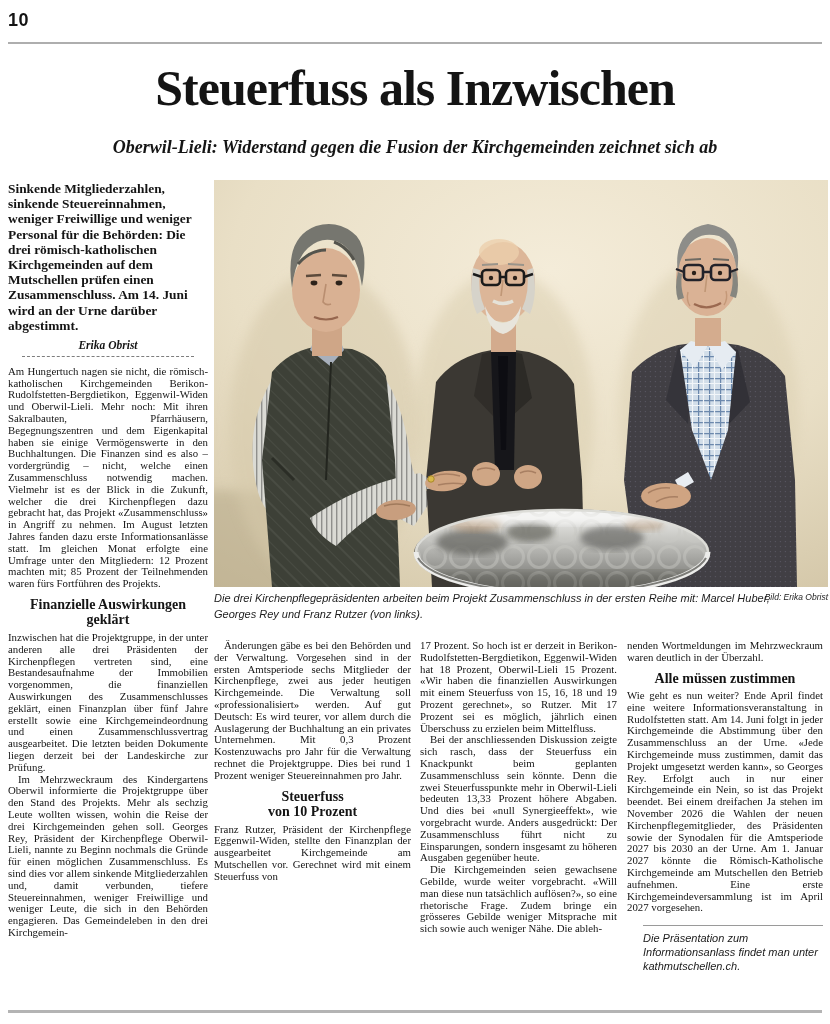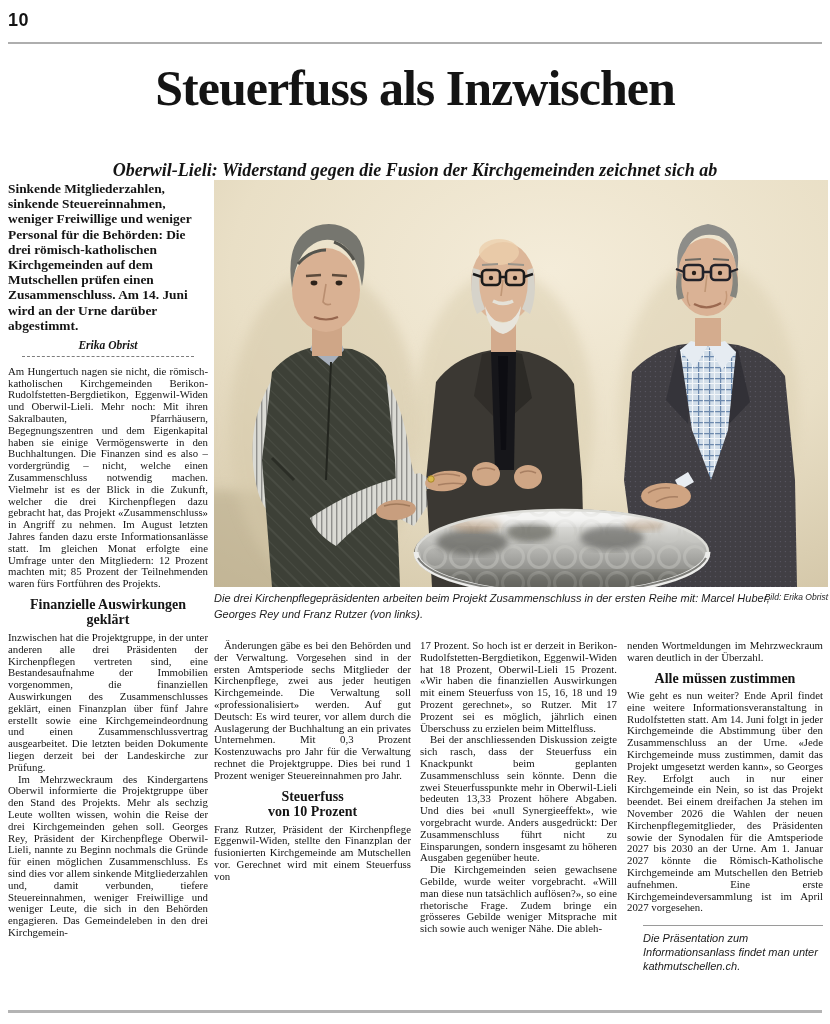--- a/index.html
+++ b/index.html
@@ -11,21 +11,21 @@
            font-weight:bold;font-size:18px;letter-spacing:0.5px;}
   .section-title{position:absolute;left:200px;top:12px;width:630px;text-align:center;
            font-family:"Liberation Sans",sans-serif;font-weight:bold;font-size:16px;letter-spacing:6px;}
   .rule-top{position:absolute;left:8px;right:8px;top:42px;height:2px;background:#aeaeae;}
   .rule-bottom{position:absolute;left:8px;right:8px;top:1010px;height:3px;background:#b4b4b4;}
 
   
   .headline{position:absolute;left:0;right:0;top:60px;text-align:center;
             font-size:50px;font-weight:bold;letter-spacing:-1px;line-height:56px;}
   .subheadline{position:absolute;left:0;right:0;top:137px;text-align:center;
-            font-size:18px;font-weight:bold;font-style:italic;margin-top:23px;}
+            font-size:18px;font-weight:bold;font-style:italic;}
 
   
   .col{position:absolute;text-align:justify;font-size:10.8px;line-height:11.8px;overflow:hidden;}
   .col p{margin:0;}
   .col p.ind{text-indent:10px;}
   .lead{font-size:13.4px;line-height:15.2px;font-weight:bold;text-align:left;}
   .author{margin:7px 14px 9px 14px;padding-bottom:4px;text-align:center;font-size:11.5px;
           font-weight:bold;font-style:italic;border-bottom:1px dashed #7d7d7d;}
   .subhead-h{margin:7px 0 4px 0;text-align:center;font-size:14px;line-height:15.5px;
           font-weight:bold;white-space:pre-line;}
@@ -219,21 +219,21 @@
     <h3 class="subhead-h">Finanzielle Auswirkungen
 geklärt</h3>
     <p>Inzwischen hat die Projektgruppe, in der unter anderen alle drei Präsidenten der Kirchenpflegen vertreten sind, eine Bestandesaufnahme der Immobilien vorgenommen, die finanziellen Auswirkungen des Zusammenschlusses geklärt, einen Finanzplan über fünf Jahre erstellt sowie eine Kirchgemeindeordnung und einen Zusammenschlussvertrag ausgearbeitet. Die letzten beiden Dokumente liegen derzeit bei der Landeskirche zur Prüfung.</p>
     <p class="ind">Im Mehrzweckraum des Kindergartens Oberwil informierte die Projektgruppe über den Stand des Projekts. Mehr als sechzig Leute wollten wissen, wohin die Reise der drei Kirchgemeinden gehen soll. Georges Rey, Präsident der Kirchenpflege Oberwil-Lieli, nannte zu Beginn nochmals die Gründe für einen möglichen Zusammenschluss. Es sind dies vor allem sinkende Mitgliederzahlen und, damit verbunden, tiefere Steuereinnahmen, weniger Freiwillige und weniger Leute, die sich in den Behörden engagieren. Das Gemeindeleben in den drei Kirchgemein-</p>
   </div>
 
   <div class="col c2">
     <p class="ind">Änderungen gäbe es bei den Behörden und der Verwaltung. Vorgesehen sind in der ersten Amtsperiode sechs Mitglieder der Kirchenpflege, zwei aus jeder heutigen Kirchgemeinde. Die Verwaltung soll «professionalisiert» werden. Auf gut Deutsch: Es wird teurer, vor allem durch die Auslagerung der Buchhaltung an ein privates Unternehmen. Mit 0,3 Prozent Kostenzuwachs pro Jahr für die Verwaltung rechnet die Projektgruppe. Dies bei rund 1 Prozent weniger Steuereinnahmen pro Jahr.</p>
     <h3 class="subhead-h">Steuerfuss
 von 10 Prozent</h3>
-    <p>Franz Rutzer, Präsident der Kirchenpflege Eggenwil-Widen, stellte den Finanzplan der fusionierten Kirchgemeinde am Mutschellen vor. Gerechnet wird mit einem Steuerfuss von</p>
+    <p>Franz Rutzer, Präsident der Kirchenpflege Eggenwil-Widen, stellte den Finanzplan der ausgearbeitet Kirchgemeinde am Mutschellen vor. Gerechnet wird mit einem Steuerfuss von</p>
   </div>
 
   <div class="col c3">
     <p>17 Prozent. So hoch ist er derzeit in Berikon-Rudolfstetten-Bergdietikon, Eggenwil-Widen hat 18 Prozent, Oberwil-Lieli 15 Prozent. «Wir haben die finanziellen Auswirkungen mit einem Steuerfuss von 15, 16, 18 und 19 Prozent gerechnet», so Rutzer. Mit 17 Prozent sei es möglich, jährlich einen Überschuss zu erzielen beim Mittelfluss.</p>
     <p class="ind">Bei der anschliessenden Diskussion zeigte sich rasch, dass der Steuerfuss ein Knackpunkt beim geplanten Zusammenschluss sein könnte. Denn die zwei Steuerfusspunkte mehr in Oberwil-Lieli bedeuten 13,33 Prozent höhere Abgaben. Und dies bei «null Synergieeffekt», wie vorgebracht wurde. Anders ausgedrückt: Der Zusammenschluss führt nicht zu Einsparungen, sondern insgesamt zu höheren Ausgaben gegenüber heute.</p>
     <p class="ind">Die Kirchgemeinden seien gewachsene Gebilde, wurde weiter vorgebracht. «Will man diese nun tatsächlich auflösen?», so eine rhetorische Frage. Zudem bringe ein grösseres Gebilde weniger Mitsprache mit sich sowie auch weniger Nähe. Die ableh-</p>
   </div>
 
   <div class="col c4">
     <p>nenden Wortmeldungen im Mehrzweckraum waren deutlich in der Überzahl.</p>

